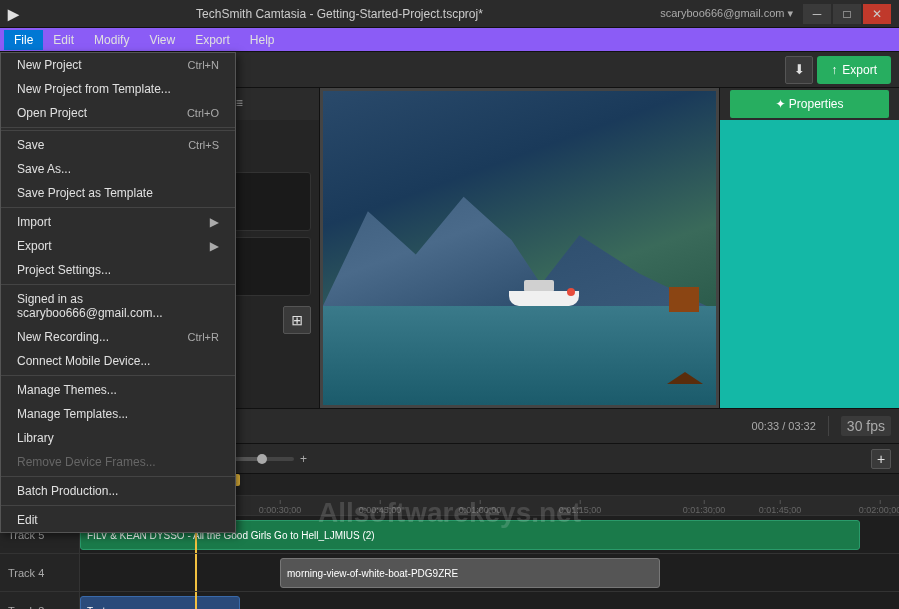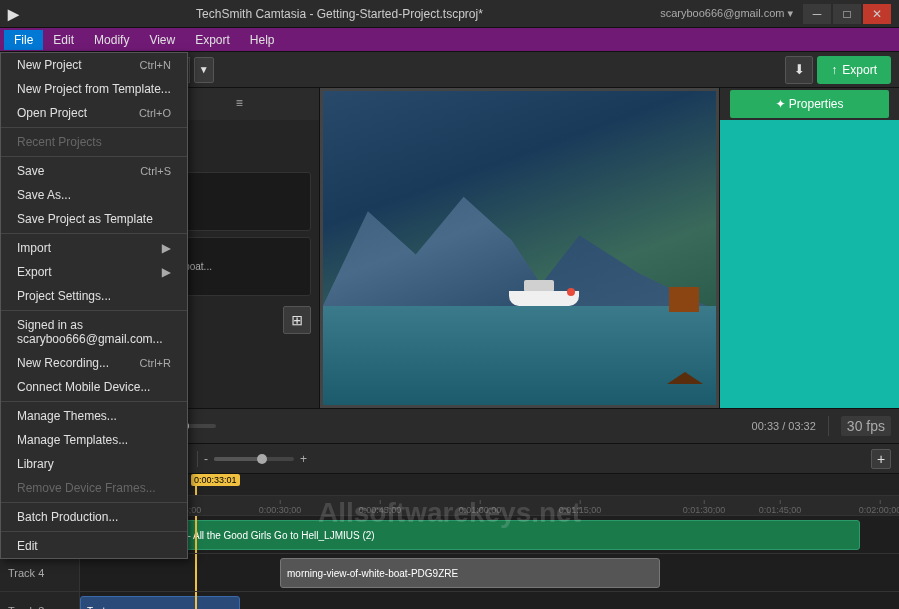--- a/index.html
+++ b/index.html
@@ -34,41 +34,41 @@
       color: #ccc;
       cursor: pointer;
       font-size: 12px;
       display: flex; align-items: center; justify-content: center;
     }
     .win-btn.close { background: #c0392b; }
 
     
     .menu-bar {
       height: 24px;
-      background: #701a75;
+      background: #8b5cf6;
       display: flex;
       align-items: center;
       padding: 0 4px;
       border-bottom: 1px solid #111;
       position: relative;
     }
     .menu-item {
       padding: 3px 10px;
       cursor: pointer;
       font-size: 12px;
       color: #e0e0e0;
     }
     .menu-item.active { background: #0078d4; color: white; }
 
     
     .dropdown-menu {
       position: absolute;
       top: 24px;
       left: 0;
-      width: 188px;
+      width: 236px;
       background: #2d2d2d;
       border: 1px solid #555;
       z-index: 1000;
       box-shadow: 3px 3px 8px rgba(0,0,0,0.5);
     }
     .dropdown-item {
       padding: 5px 16px;
       display: flex;
       justify-content: space-between;
       align-items: center;
@@ -558,23 +558,20 @@
       <span class="shortcut">Ctrl+N</span>
     </div>
     <div class="dropdown-item">
       <span>New Project from Template...</span>
     </div>
     <div class="dropdown-item">
       <span>Open Project</span>
       <span class="shortcut">Ctrl+O</span>
     </div>
     <div class="dropdown-separator"></div>
-    <div class="dropdown-item disabled">
-      <span>Recent Projects</span>
-    </div>
     <div class="dropdown-separator"></div>
     <div class="dropdown-item">
       <span>Save</span>
       <span class="shortcut">Ctrl+S</span>
     </div>
     <div class="dropdown-item">
       <span>Save As...</span>
     </div>
     <div class="dropdown-item">
       <span>Save Project as Template</span>

